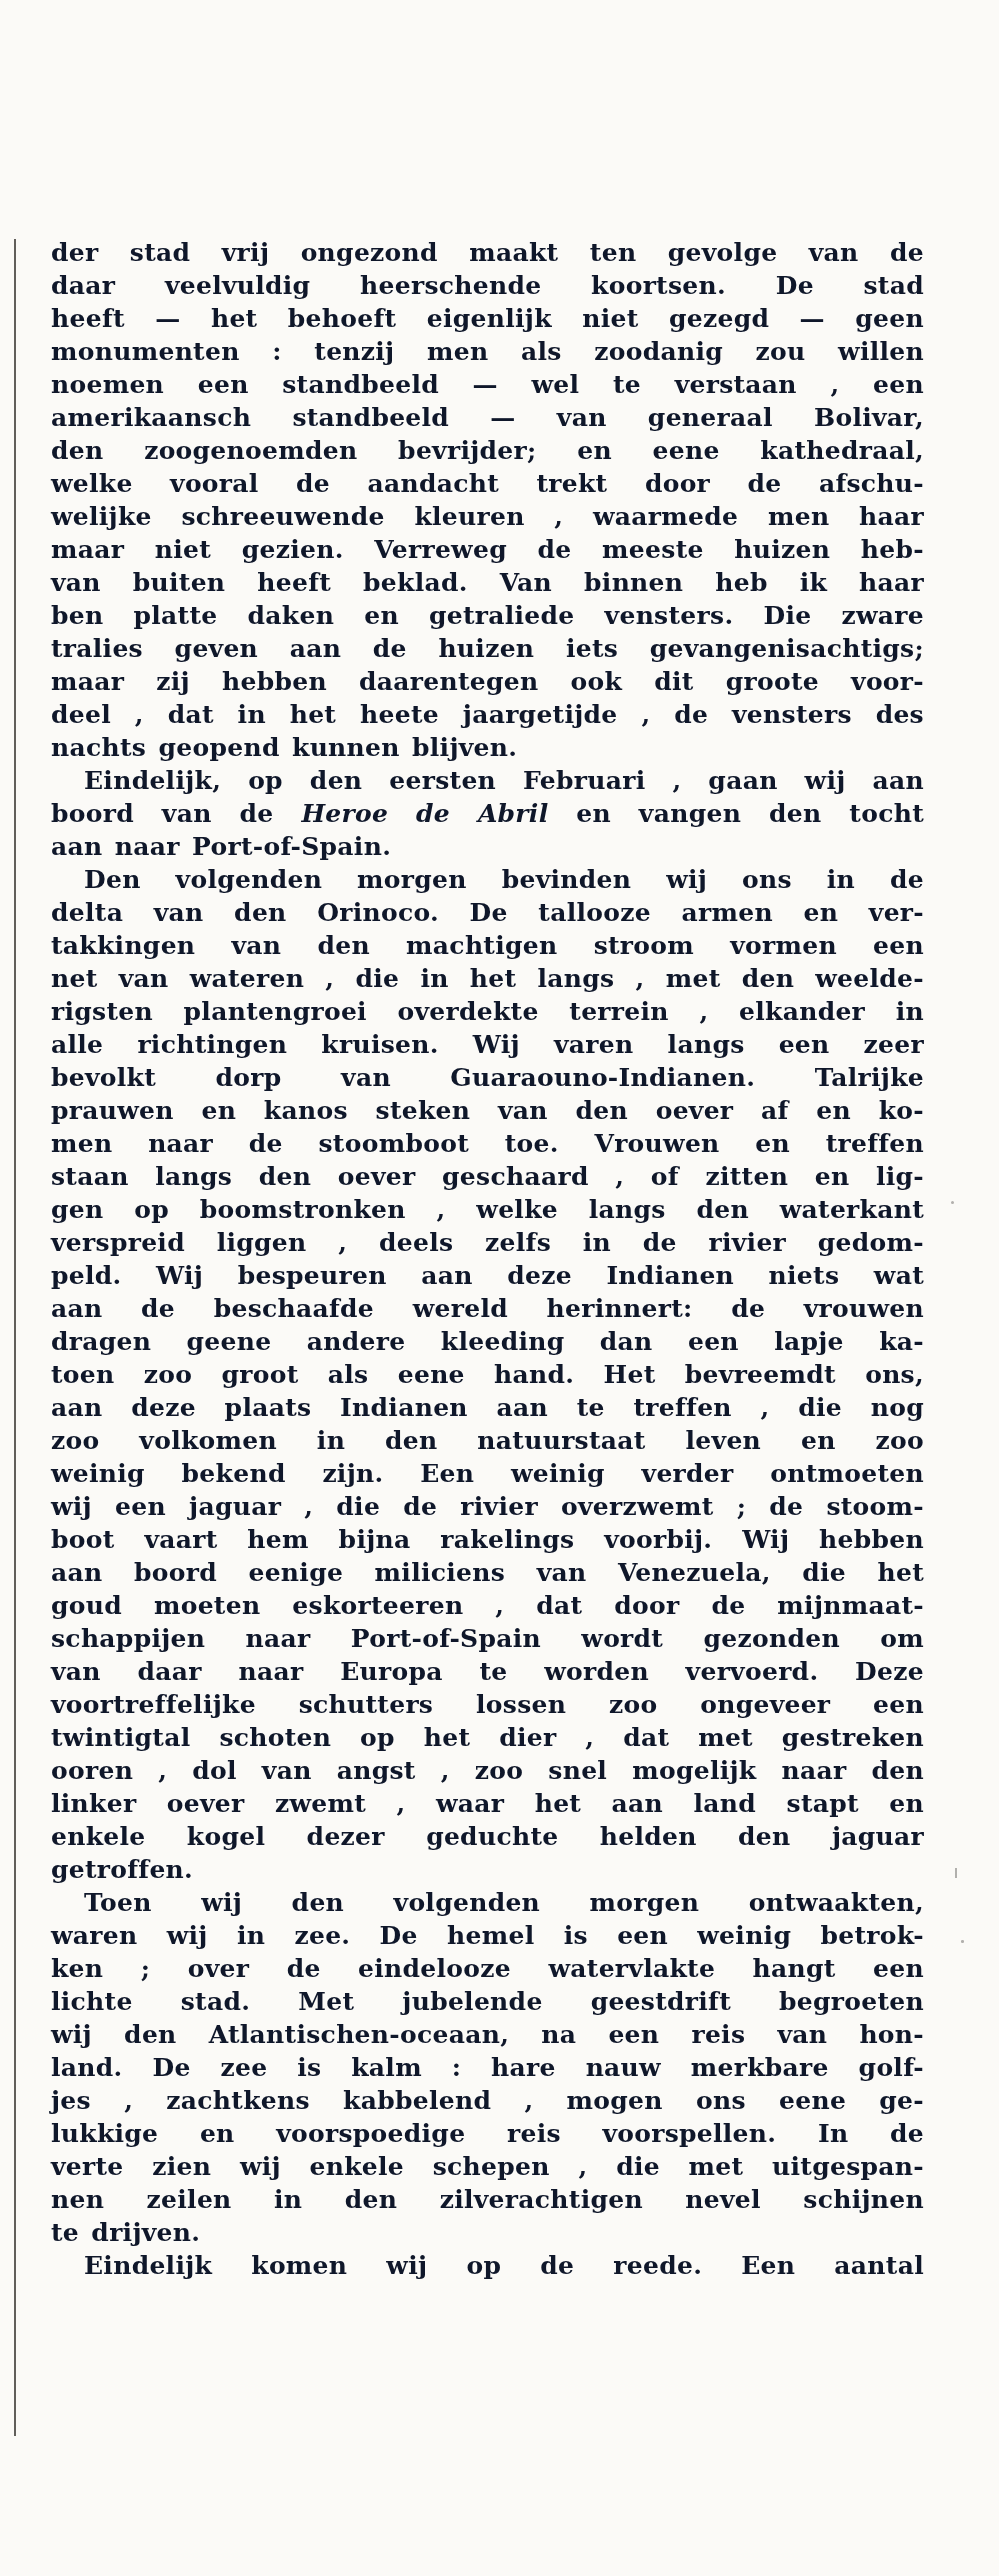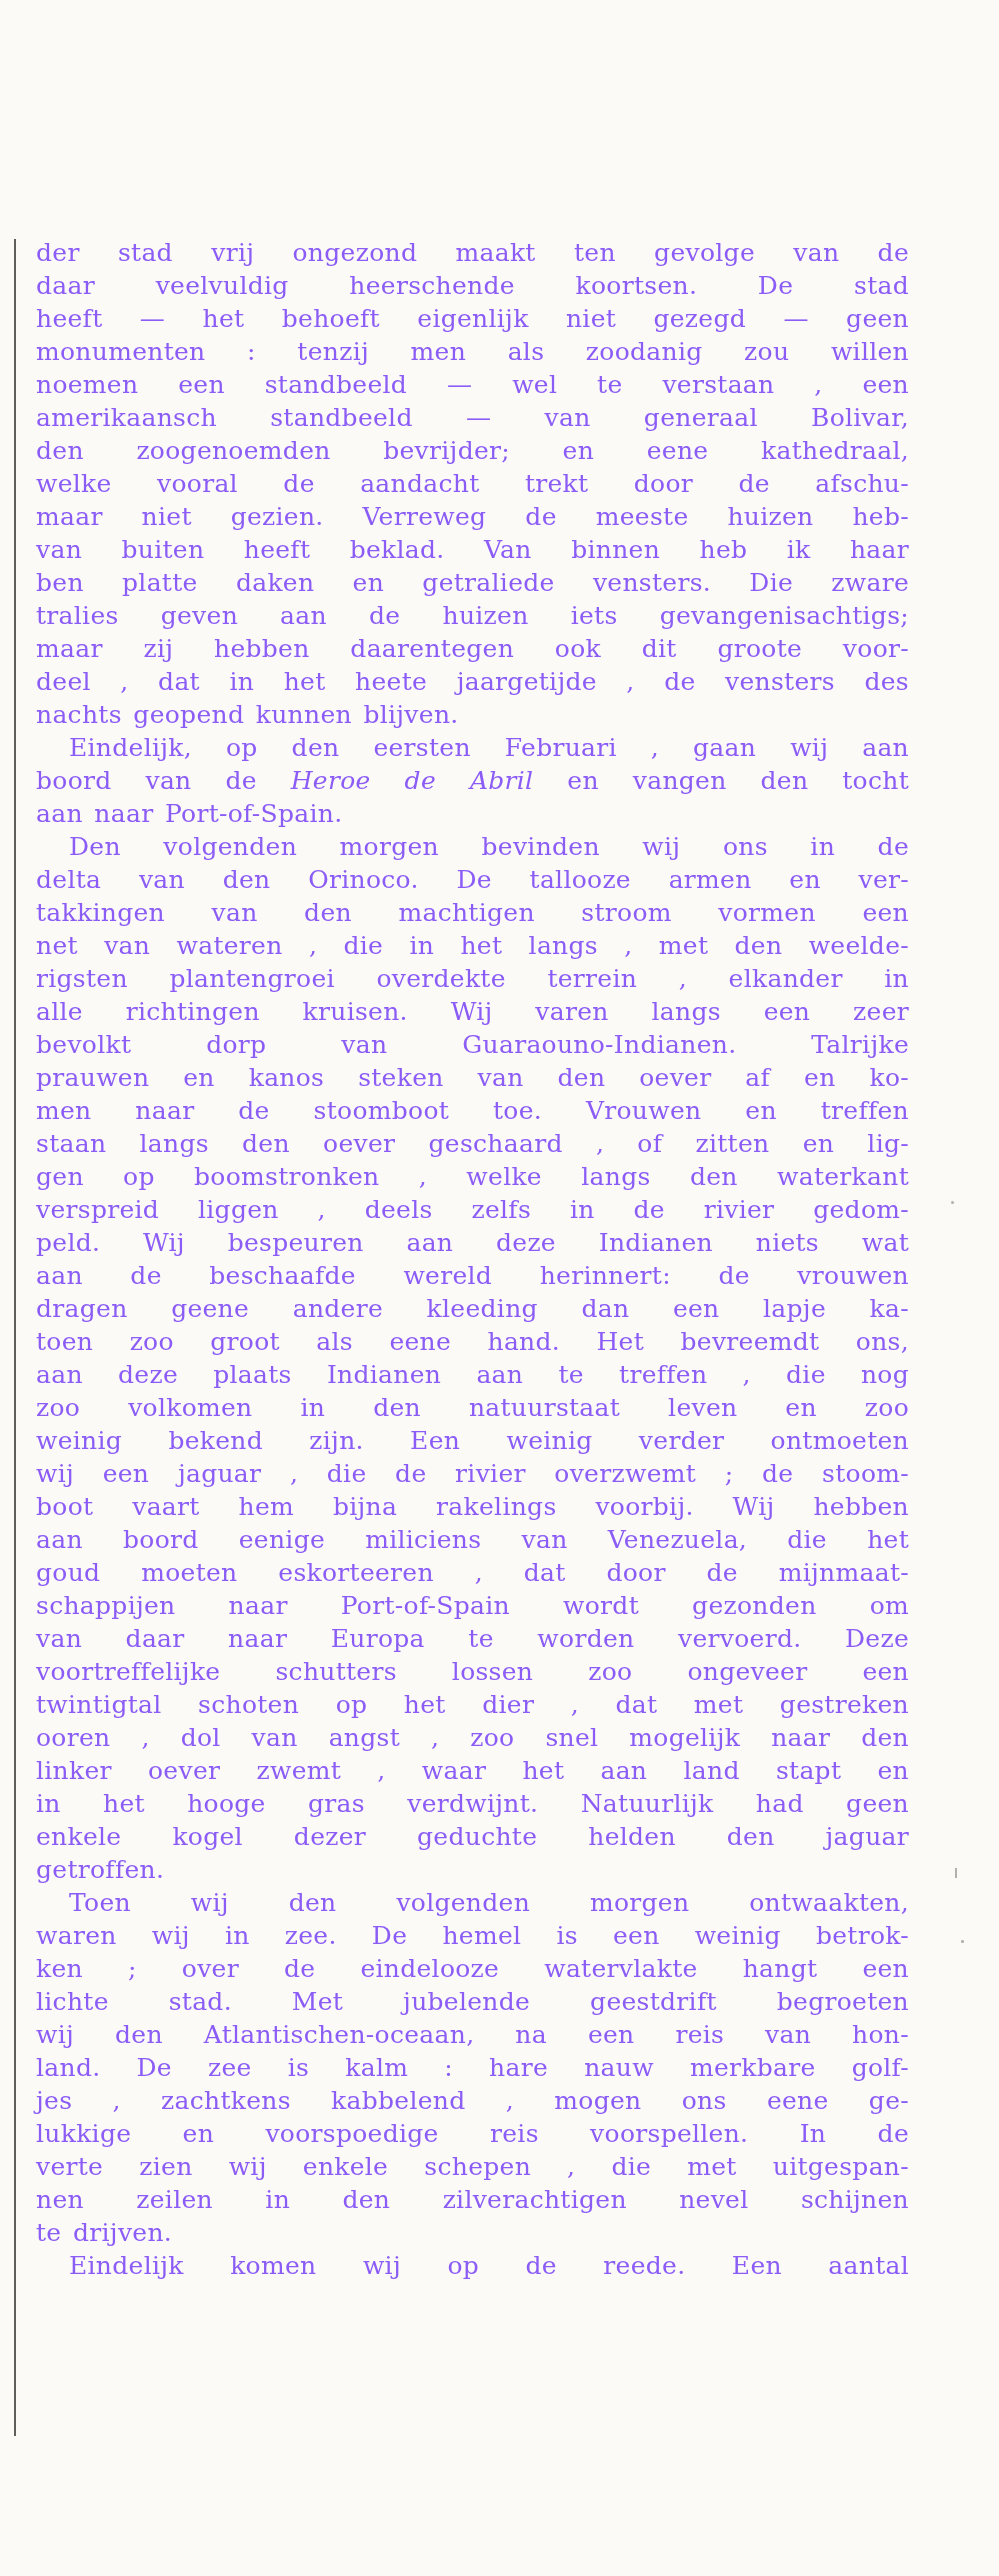--- a/index.html
+++ b/index.html
@@ -18,28 +18,29 @@
     position: absolute;
     left: 14.2px;
     top: 239px;
     width: 1.6px;
     height: 2197px;
     background: #45423e;
     opacity: 0.85;
   }
   .text-block {
     position: absolute;
-    left: 36px;
+    left: 51px;
     top: 236px;
     width: 873px;
-    color: #8b5cf6;
+    color: #0f172a;
     font-size: 25px;
     line-height: 33px;
     letter-spacing: 0.3px;
     word-spacing: 3.3px;
+    font-weight: bold;
   }
   .par { margin: 0; }
   .line {
     text-align: justify;
     text-align-last: justify;
     white-space: normal;
   }
   .line.short {
     text-align-last: left;
   }
@@ -69,20 +70,21 @@
 
     <div class="par">
       <div class="line">der stad vrij ongezond maakt ten gevolge van de</div>
       <div class="line">daar veelvuldig heerschende koortsen. De stad</div>
       <div class="line">heeft — het behoeft eigenlijk niet gezegd — geen</div>
       <div class="line">monumenten : tenzij men als zoodanig zou willen</div>
       <div class="line">noemen een standbeeld — wel te verstaan , een</div>
       <div class="line">amerikaansch standbeeld — van generaal Bolivar,</div>
       <div class="line">den zoogenoemden bevrijder; en eene kathedraal,</div>
       <div class="line">welke vooral de aandacht trekt door de afschu-</div>
+      <div class="line">welijke schreeuwende kleuren , waarmede men haar</div>
       <div class="line">maar niet gezien. Verreweg de meeste huizen heb-</div>
       <div class="line">van buiten heeft beklad. Van binnen heb ik haar</div>
       <div class="line">ben platte daken en getraliede vensters. Die zware</div>
       <div class="line">tralies geven aan de huizen iets gevangenisachtigs;</div>
       <div class="line">maar zij hebben daarentegen ook dit groote voor-</div>
       <div class="line">deel , dat in het heete jaargetijde , de vensters des</div>
       <div class="line short">nachts geopend kunnen blijven.</div>
     </div>
 
     <div class="par indent">
@@ -114,21 +116,20 @@
       <div class="line">wij een jaguar , die de rivier overzwemt ; de stoom-</div>
       <div class="line">boot vaart hem bijna rakelings voorbij. Wij hebben</div>
       <div class="line">aan boord eenige miliciens van Venezuela, die het</div>
       <div class="line">goud moeten eskorteeren , dat door de mijnmaat-</div>
       <div class="line">schappijen naar Port-of-Spain wordt gezonden om</div>
       <div class="line">van daar naar Europa te worden vervoerd. Deze</div>
       <div class="line">voortreffelijke schutters lossen zoo ongeveer een</div>
       <div class="line">twintigtal schoten op het dier , dat met gestreken</div>
       <div class="line">ooren , dol van angst , zoo snel mogelijk naar den</div>
       <div class="line">linker oever zwemt , waar het aan land stapt en</div>
-      <div class="line">in het hooge gras verdwijnt. Natuurlijk had geen</div>
       <div class="line">enkele kogel dezer geduchte helden den jaguar</div>
       <div class="line short">getroffen.</div>
     </div>
 
     <div class="par indent">
       <div class="line">Toen wij den volgenden morgen ontwaakten,</div>
       <div class="line">waren wij in zee. De hemel is een weinig betrok-</div>
       <div class="line">ken ; over de eindelooze watervlakte hangt een</div>
       <div class="line">lichte stad. Met jubelende geestdrift begroeten</div>
       <div class="line">wij den Atlantischen-oceaan, na een reis van hon-</div>

